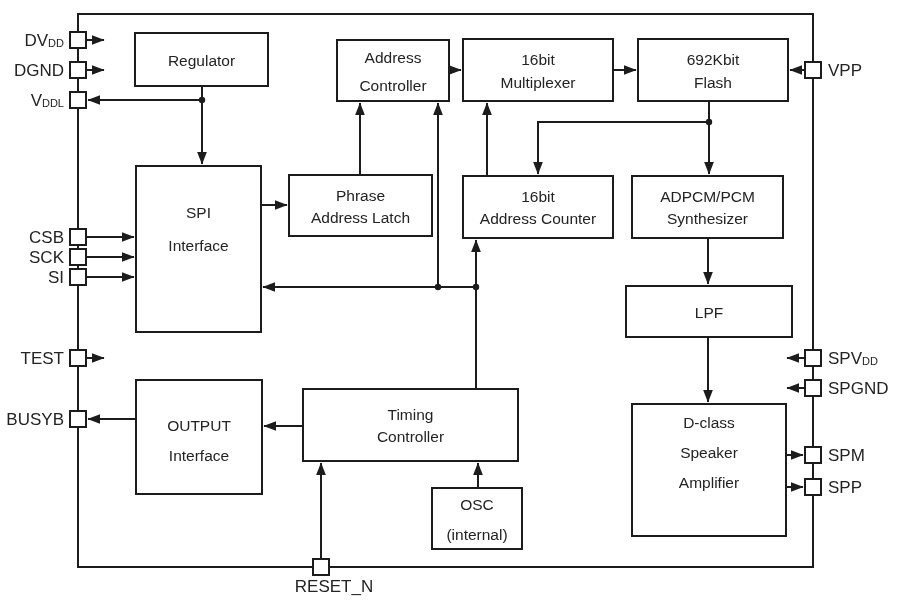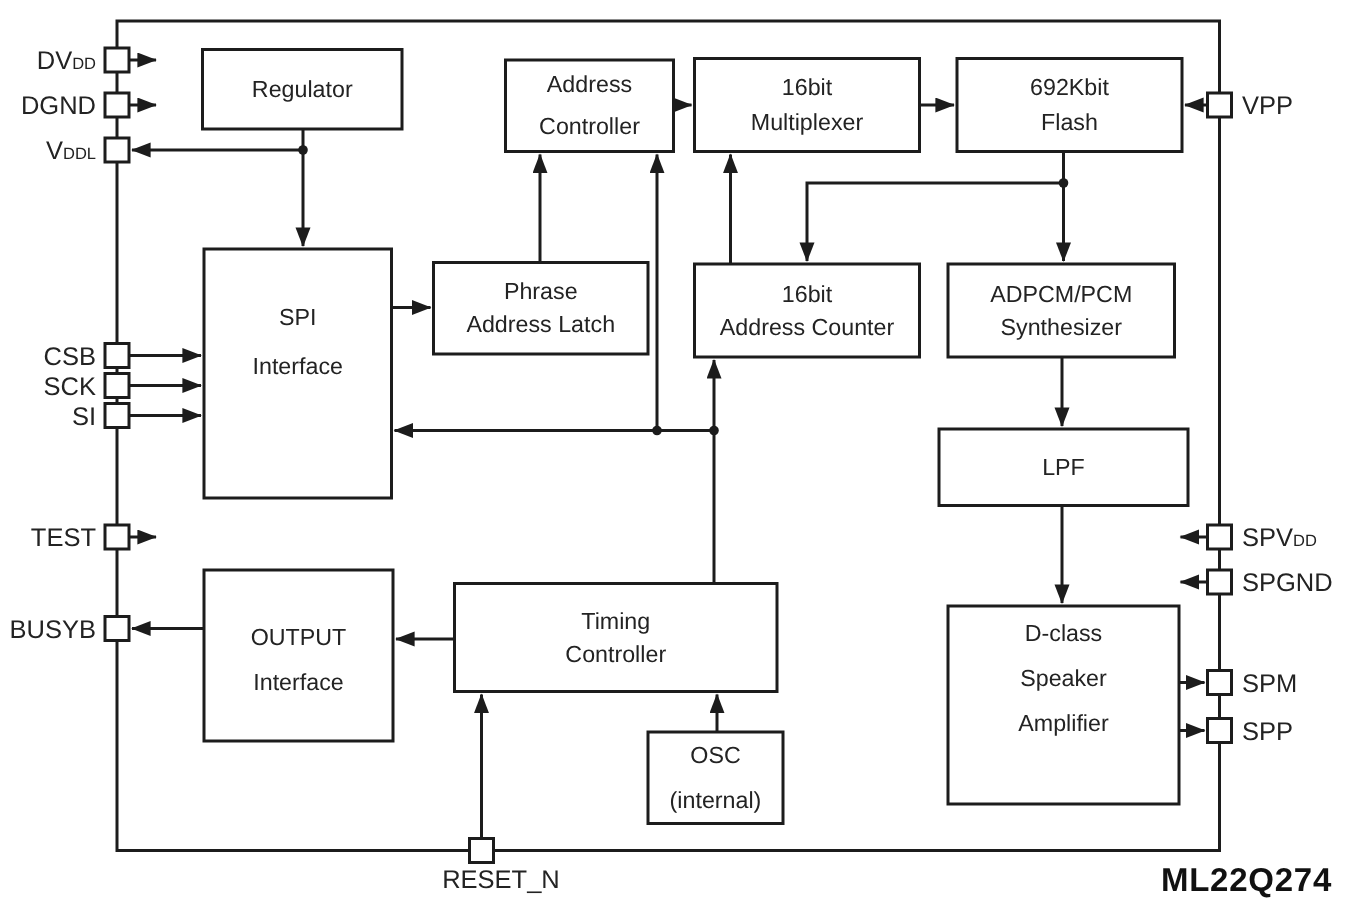--- a/index.html
+++ b/index.html
@@ -166,14 +166,13 @@
       </g>
       <g>
         <rect x="805" y="479" width="16" height="16" class="box"></rect>
         <text class="pt" x="828" y="487" text-anchor="start"><tspan>SPP</tspan></text>
       </g>
       <g>
         <rect x="313" y="559" width="16" height="16" class="box"></rect>
         <text class="pt" x="334" y="586" text-anchor="middle"><tspan>RESET_N</tspan></text>
       </g>
     </svg>
-  <div id="part-number">ML22Q274</div>
 </div>
 
 </body></html>

